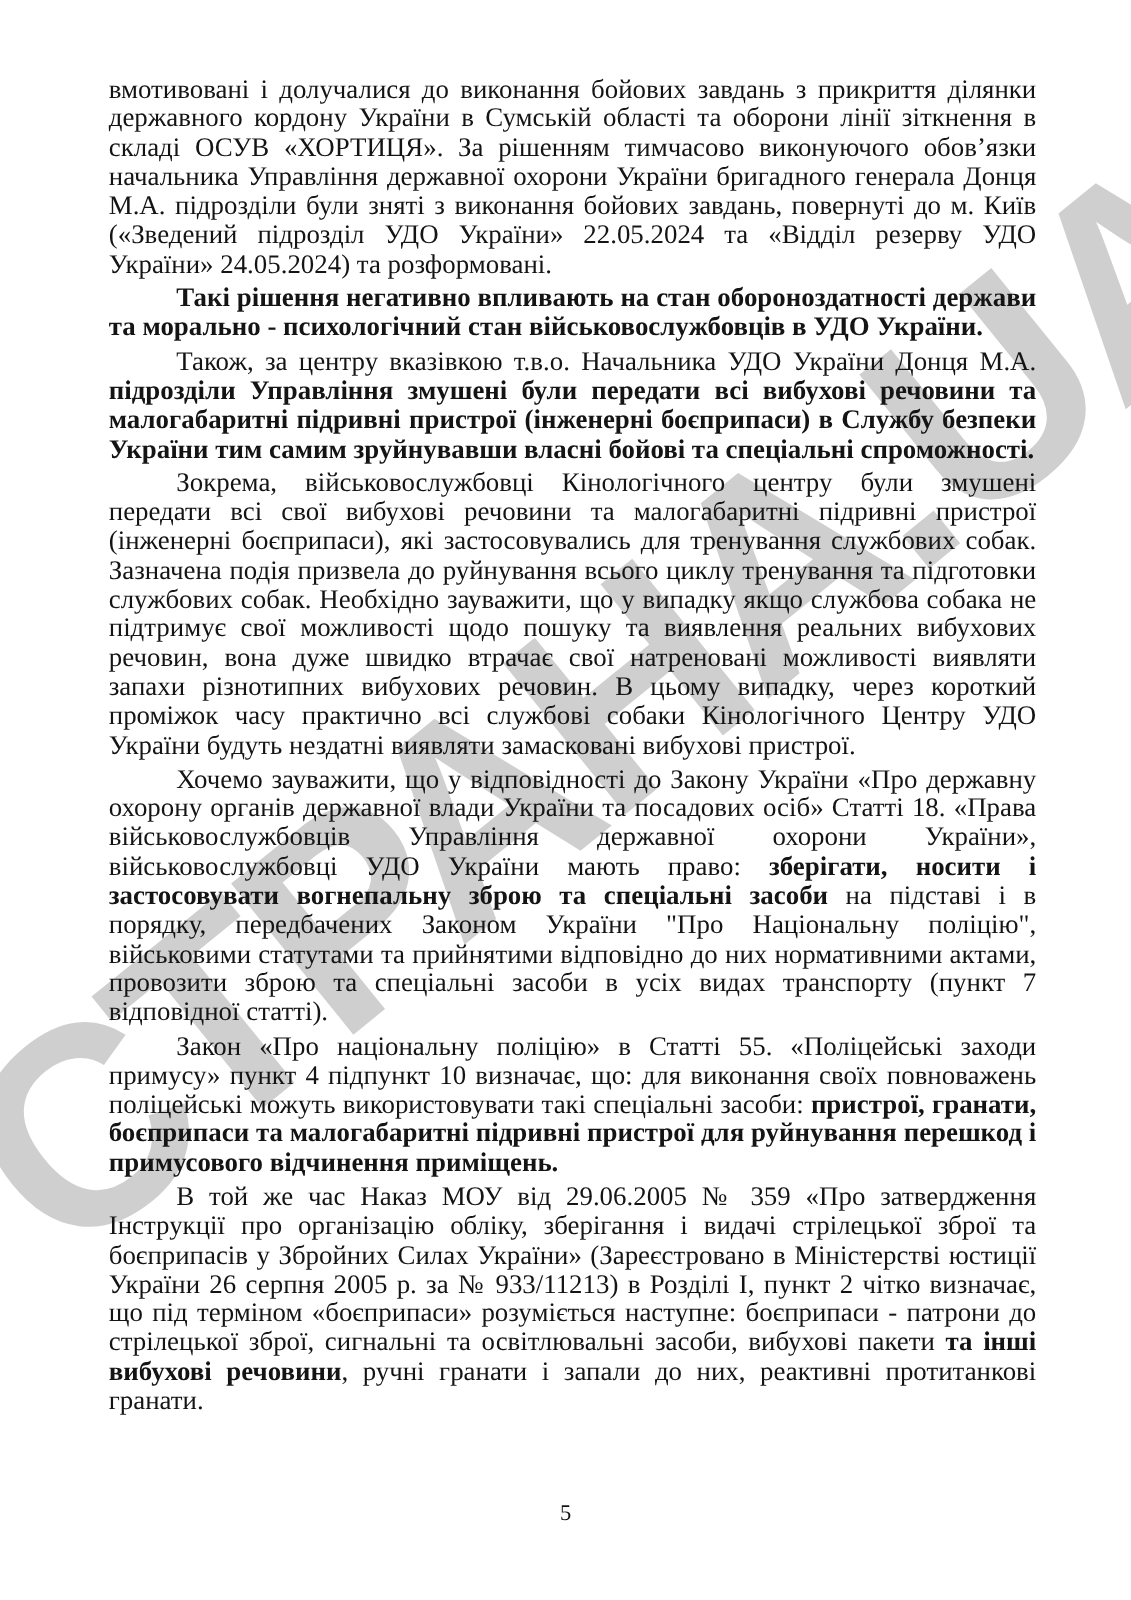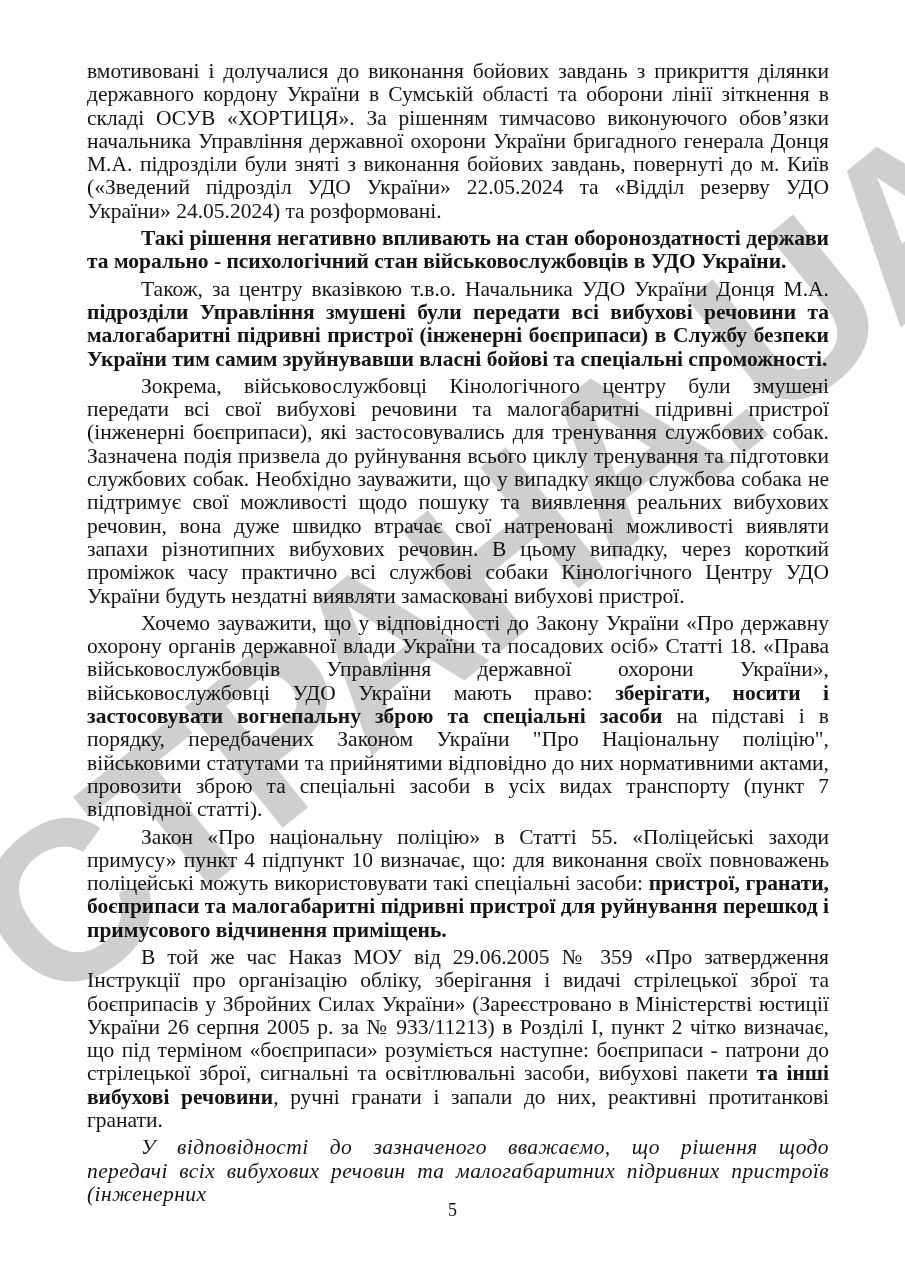--- a/index.html
+++ b/index.html
@@ -69,19 +69,18 @@
     <p><span>Також, за центру вказівкою т.в.о. Начальника УДО України Донця М.А. </span><b>підрозділи Управління змушені були передати всі вибухові речовини та малогабаритні підривні пристрої (інженерні боєприпаси) в Службу безпеки України тим самим зруйнувавши власні бойові та спеціальні спроможності.</b></p>
 
     <p><span>Зокрема, військовослужбовці Кінологічного центру були змушені передати всі свої вибухові речовини та малогабаритні підривні пристрої (інженерні боєприпаси), які застосовувались для тренування службових собак. Зазначена подія призвела до руйнування всього циклу тренування та підготовки службових собак. Необхідно зауважити, що у випадку якщо службова собака не підтримує свої можливості щодо пошуку та виявлення реальних вибухових речовин, вона дуже швидко втрачає свої натреновані можливості виявляти запахи різнотипних вибухових речовин. В цьому випадку, через короткий проміжок часу практично всі службові собаки Кінологічного Центру УДО України будуть нездатні виявляти замасковані вибухові пристрої.</span></p>
 
     <p><span>Хочемо зауважити, що у відповідності до Закону України «Про державну охорону органів державної влади України та посадових осіб» Статті 18. «Права військовослужбовців Управління державної охорони України», військовослужбовці УДО України мають право: </span><b>зберігати, носити і застосовувати вогнепальну зброю та спеціальні засоби</b><span> на підставі і в порядку, передбачених Законом України "Про Національну поліцію", військовими статутами та прийнятими відповідно до них нормативними актами, провозити зброю та спеціальні засоби в усіх видах транспорту (пункт 7 відповідної статті).</span></p>
 
     <p><span>Закон «Про національну поліцію» в Статті 55. «Поліцейські заходи примусу» пункт 4 підпункт 10 визначає, що: для виконання своїх повноважень поліцейські можуть використовувати такі спеціальні засоби: </span><b>пристрої, гранати, боєприпаси та малогабаритні підривні пристрої для руйнування перешкод і примусового відчинення приміщень.</b></p>
 
     <p><span>В той же час Наказ МОУ від 29.06.2005 № 359 «Про затвердження Інструкції про організацію обліку, зберігання і видачі стрілецької зброї та боєприпасів у Збройних Силах України» (Зареєстровано в Міністерстві юстиції України 26 серпня 2005 р. за № 933/11213) в Розділі І, пункт 2 чітко визначає, що під терміном «боєприпаси» розуміється наступне: боєприпаси - патрони до стрілецької зброї, сигнальні та освітлювальні засоби, вибухові пакети </span><b>та інші вибухові речовини</b><span>, ручні гранати і запали до них, реактивні протитанкові гранати.</span></p>
 
-    <p class="italic"><span>У відповідності до зазначеного вважаємо, що рішення щодо передачі всіх вибухових речовин та малогабаритних підривних пристроїв (інженерних</span></p>
 
   </div>
 
   <div class="pagenum">5</div>
 
 </div>
 
 </body></html>

